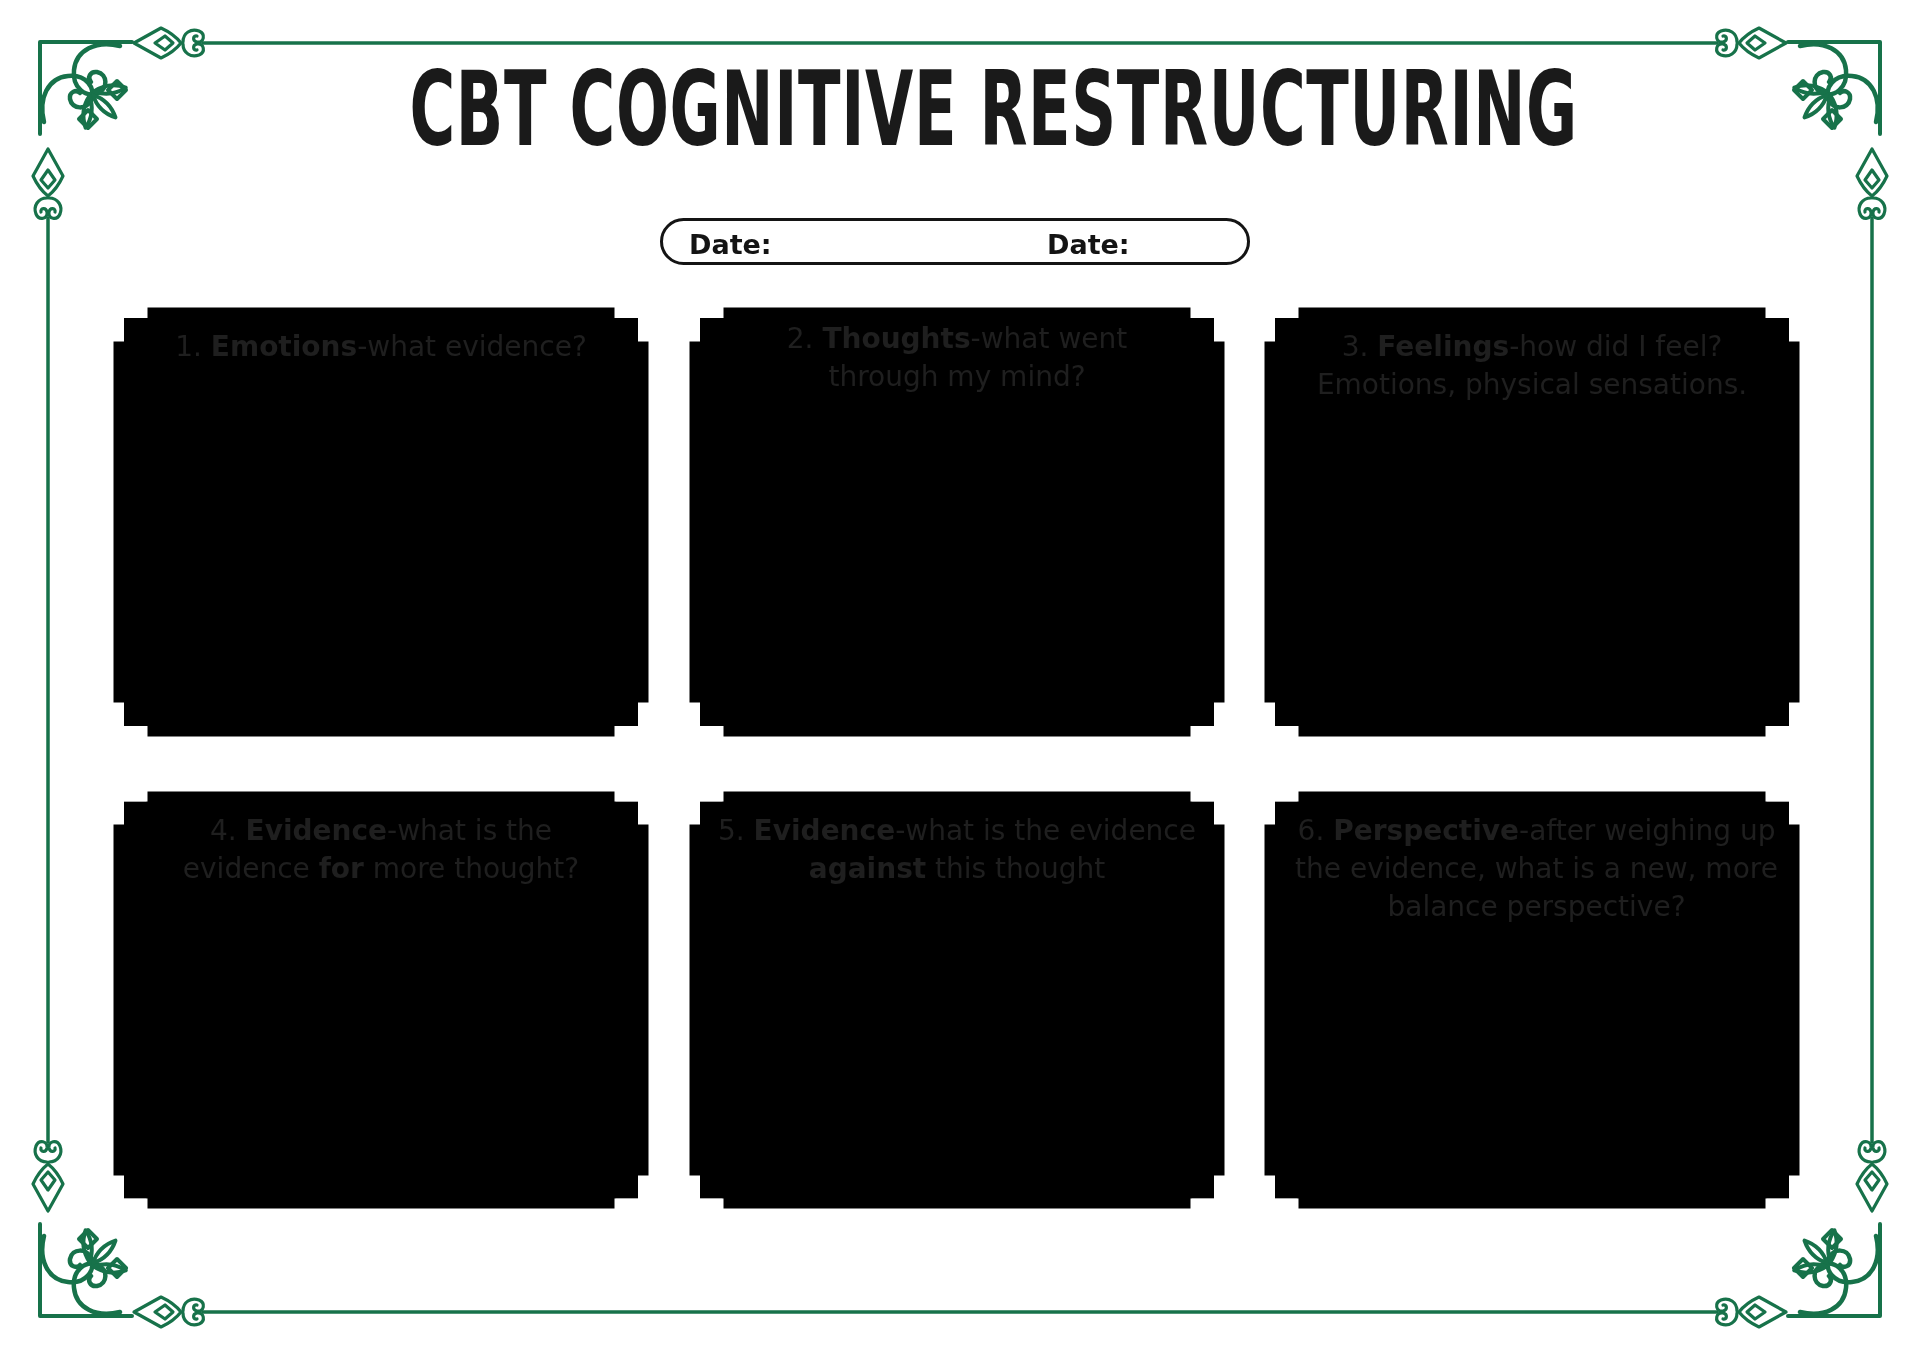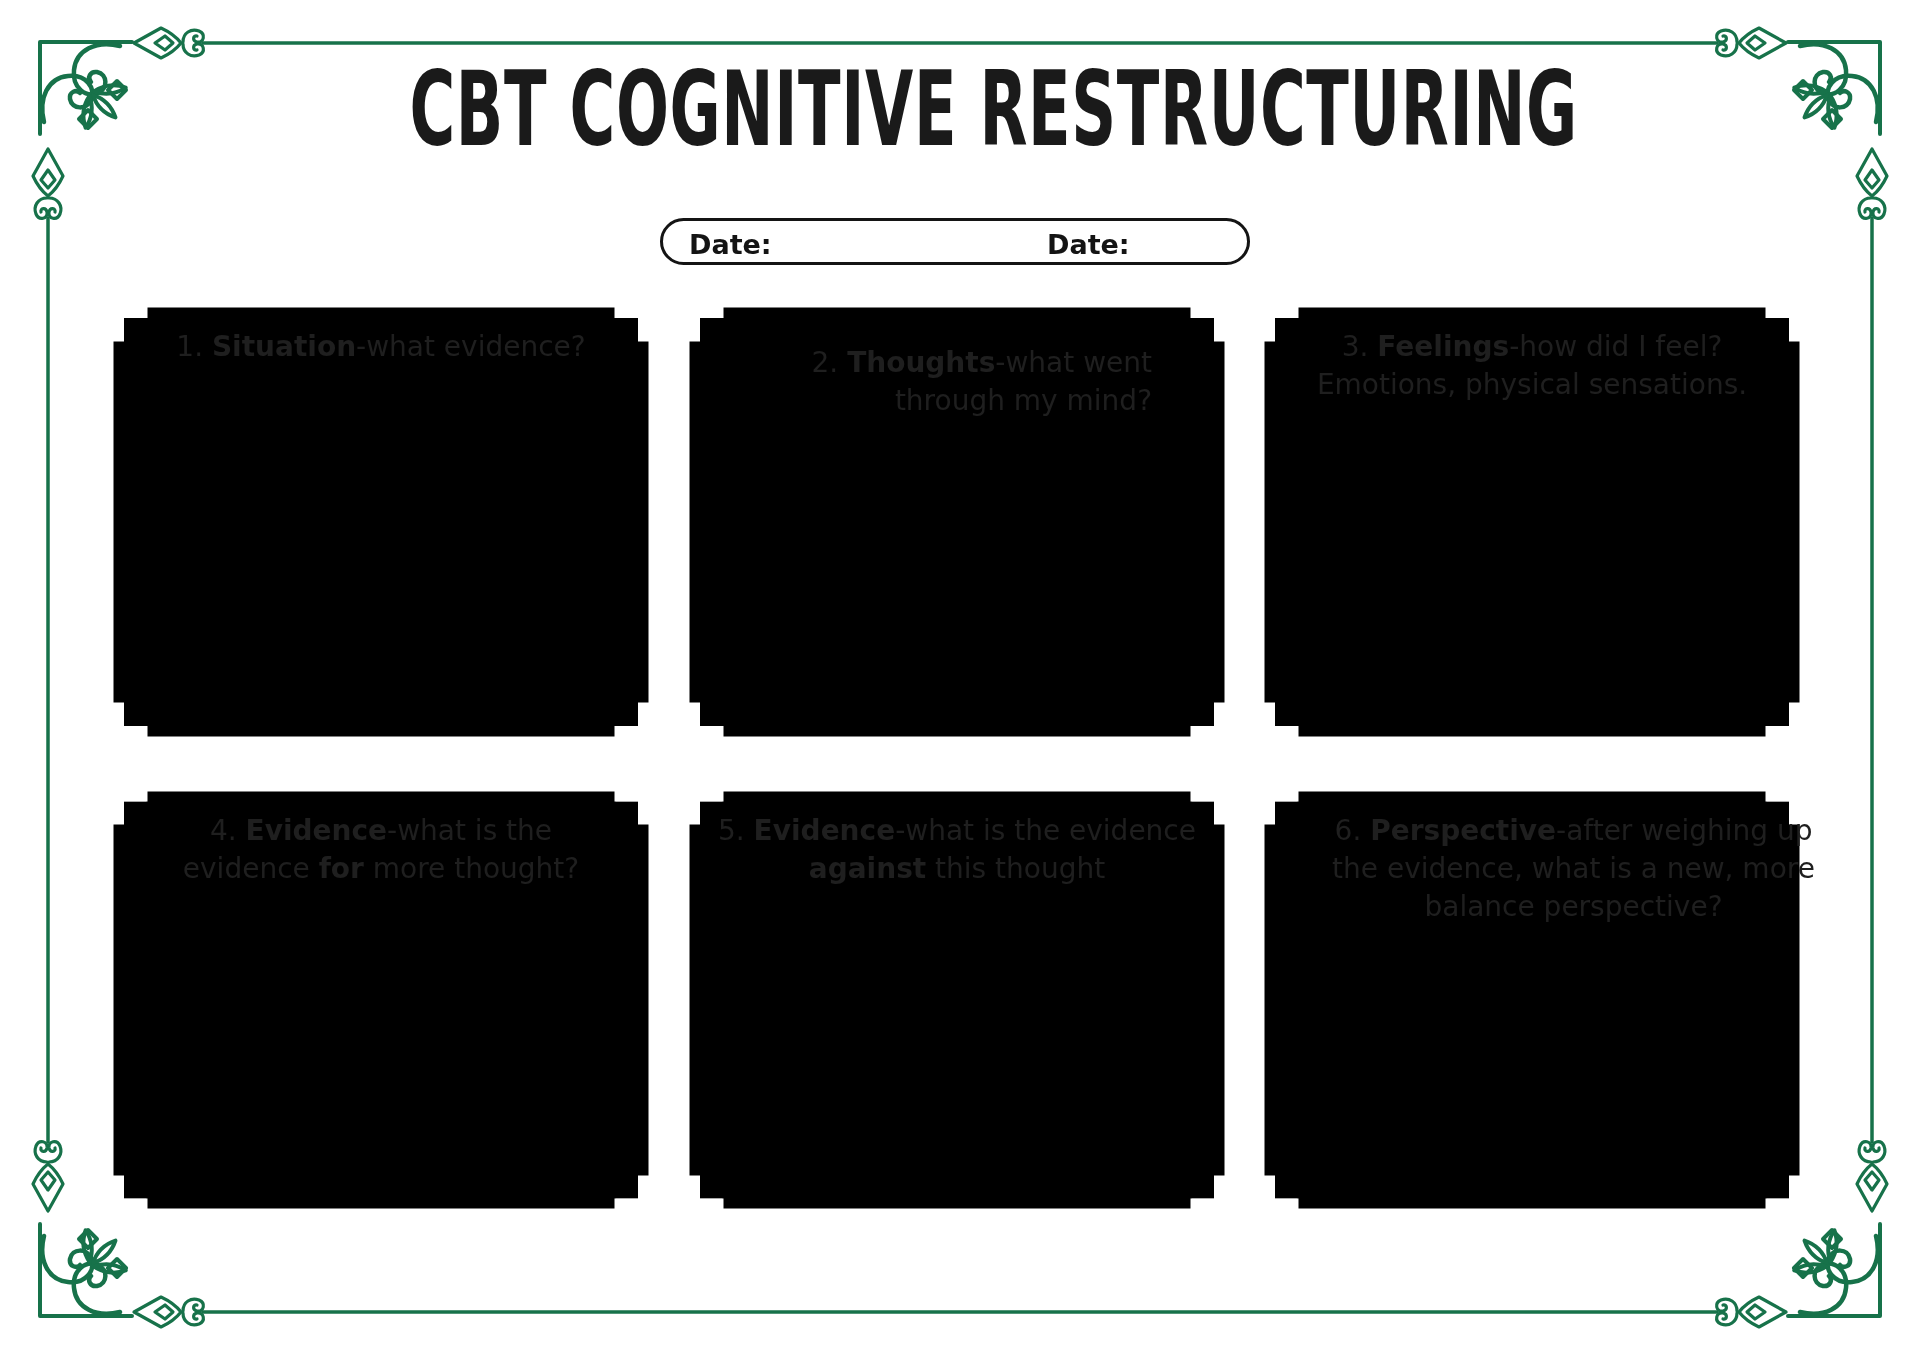--- a/index.html
+++ b/index.html
@@ -124,25 +124,25 @@
 <svg class="frame abs" style="left:112px;top:790px" width="538" height="420" viewBox="0 0 538 432" preserveAspectRatio="none">
     <use href="#boxframe"></use>
   </svg>
 <svg class="frame abs" style="left:688px;top:790px" width="538" height="420" viewBox="0 0 538 432" preserveAspectRatio="none">
     <use href="#boxframe"></use>
   </svg>
 <svg class="frame abs" style="left:1263px;top:790px" width="538" height="420" viewBox="0 0 538 432" preserveAspectRatio="none">
     <use href="#boxframe"></use>
   </svg>
 
-<div class="box-title" style="left:141px;top:328px;width:480px;"><span>1. </span><b>Situation</b><span>-what evidence?</span></div>
-<div class="box-title" style="left:762px;top:344px;width:390px;text-align:right;"><span>2. </span><b>Thoughts</b><span>-what went through my mind?</span></div>
+<div class="box-title" style="left:141px;top:328px;width:480px;"><span>1. </span><b>Emotions</b><span>-what evidence?</span></div>
+<div class="box-title" style="left:762px;top:320px;width:390px;"><span>2. </span><b>Thoughts</b><span>-what went through my mind?</span></div>
 <div class="box-title" style="left:1292px;top:328px;width:480px;"><span>3. </span><b>Feelings</b><span>-how did I feel? Emotions, physical sensations.</span></div>
 <div class="box-title" style="left:161px;top:812px;width:440px;"><span>4. </span><b>Evidence</b><span>-what is the evidence </span><b>for</b><span> more thought?</span></div>
 <div class="box-title" style="left:712px;top:812px;width:490px;"><span>5. </span><b>Evidence</b><span>-what is the evidence </span><b>against</b><span> this thought</span></div>
-<div class="box-title" style="left:1321px;top:812px;width:505px;"><span>6. </span><b>Perspective</b><span>-after weighing up the evidence, what is a new, more balance perspective?</span></div>
+<div class="box-title" style="left:1284px;top:812px;width:505px;"><span>6. </span><b>Perspective</b><span>-after weighing up the evidence, what is a new, more balance perspective?</span></div>
 
 <div class="write-area" style="left:130px;top:420px;width:500px;height:295px;"></div>
 <div class="write-area" style="left:706px;top:420px;width:500px;height:295px;"></div>
 <div class="write-area" style="left:1281px;top:420px;width:500px;height:295px;"></div>
 <div class="write-area" style="left:130px;top:905px;width:500px;height:282px;"></div>
 <div class="write-area" style="left:706px;top:905px;width:500px;height:282px;"></div>
 <div class="write-area" style="left:1281px;top:945px;width:500px;height:242px;"></div>
 
 </body></html>

